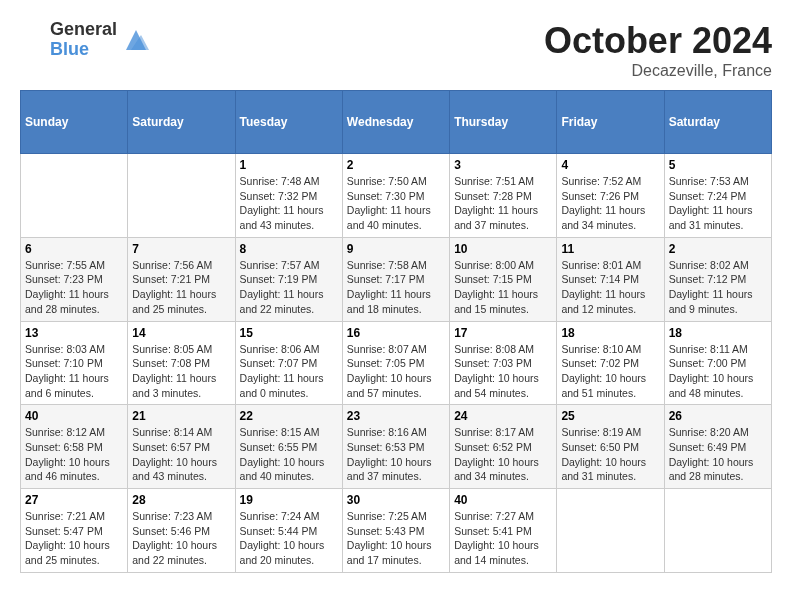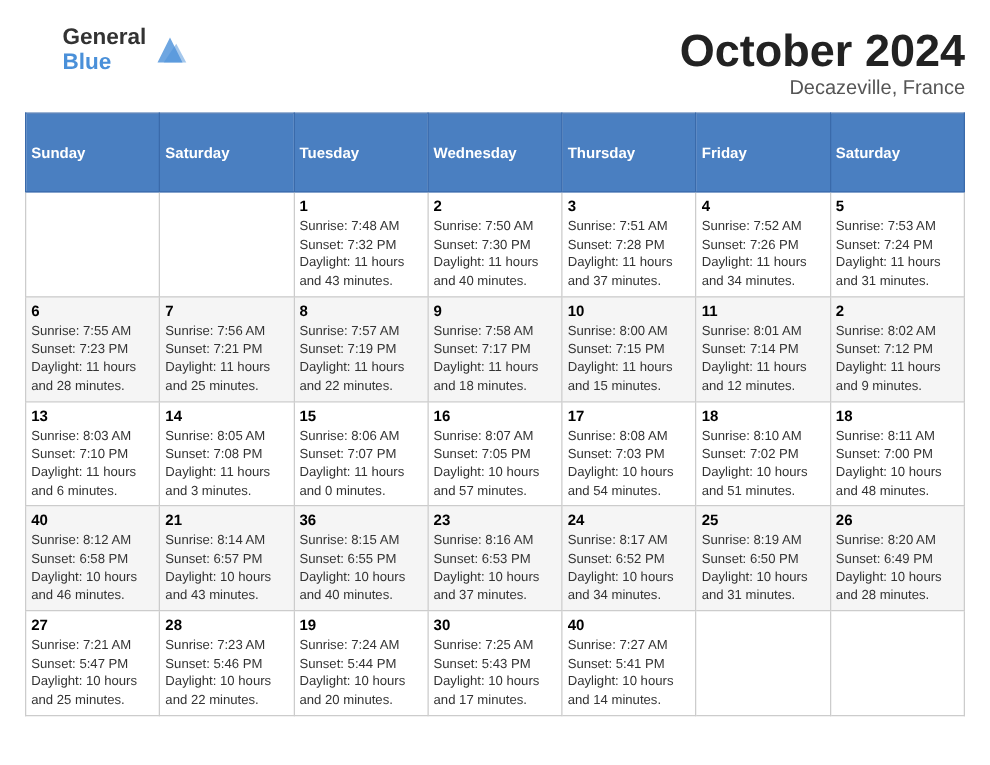--- a/index.html
+++ b/index.html
@@ -212,21 +212,21 @@
       <tr>
         <td>
           <div class="day-number">40</div>
           <div class="day-info">Sunrise: 8:12 AM<br>Sunset: 6:58 PM<br>Daylight: 10 hours and 46 minutes.</div>
         </td>
         <td>
           <div class="day-number">21</div>
           <div class="day-info">Sunrise: 8:14 AM<br>Sunset: 6:57 PM<br>Daylight: 10 hours and 43 minutes.</div>
         </td>
         <td>
-          <div class="day-number">36</div>
+          <div class="day-number">22</div>
           <div class="day-info">Sunrise: 8:15 AM<br>Sunset: 6:55 PM<br>Daylight: 10 hours and 40 minutes.</div>
         </td>
         <td>
           <div class="day-number">23</div>
           <div class="day-info">Sunrise: 8:16 AM<br>Sunset: 6:53 PM<br>Daylight: 10 hours and 37 minutes.</div>
         </td>
         <td>
           <div class="day-number">24</div>
           <div class="day-info">Sunrise: 8:17 AM<br>Sunset: 6:52 PM<br>Daylight: 10 hours and 34 minutes.</div>
         </td>

